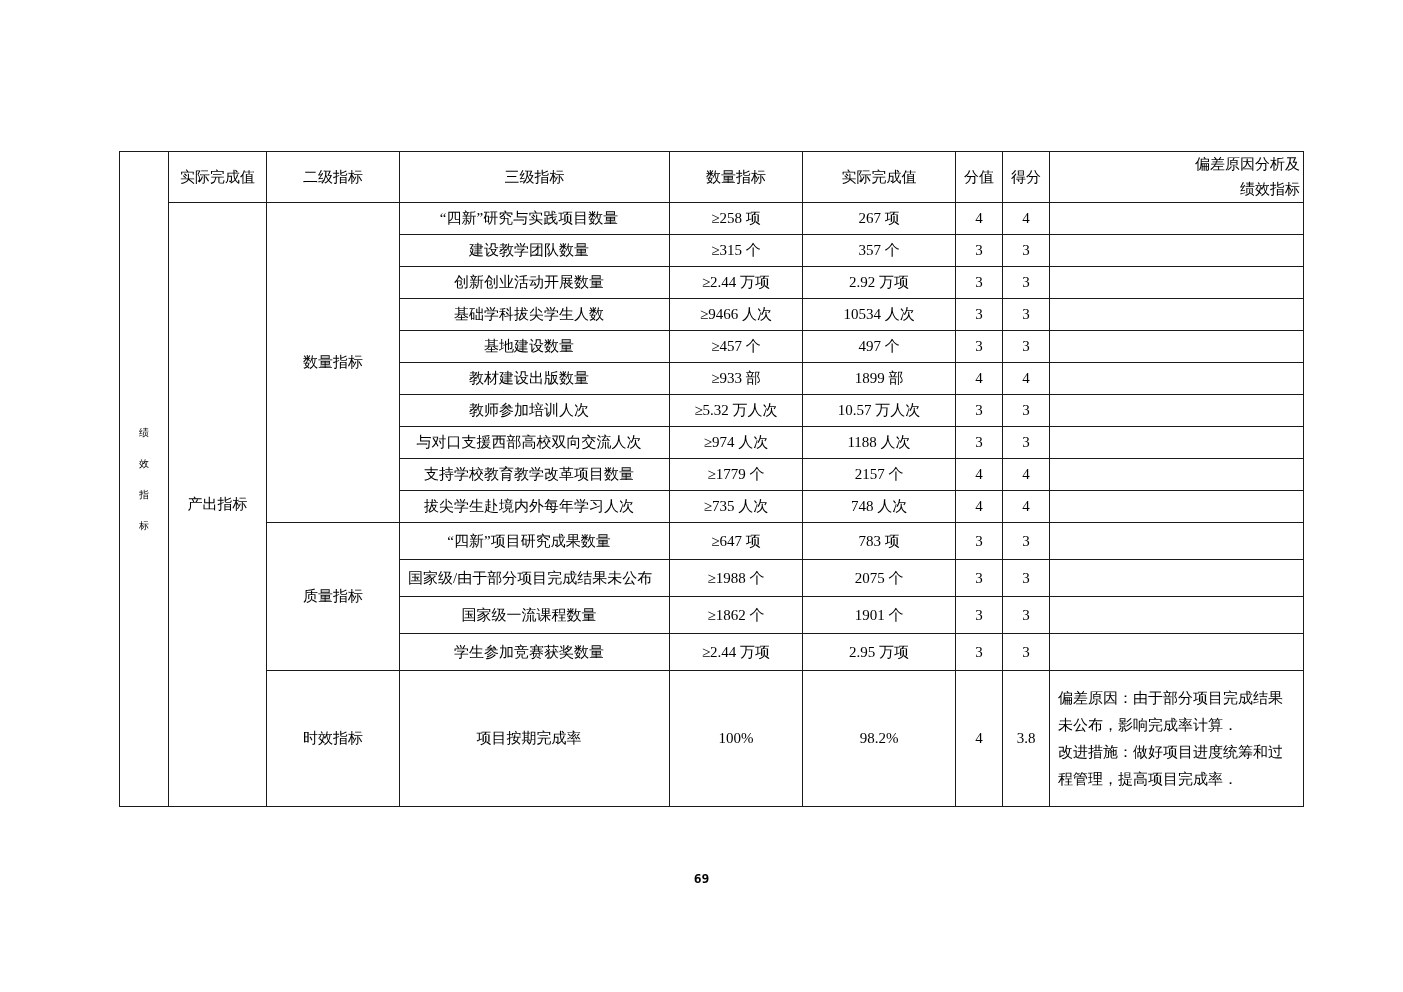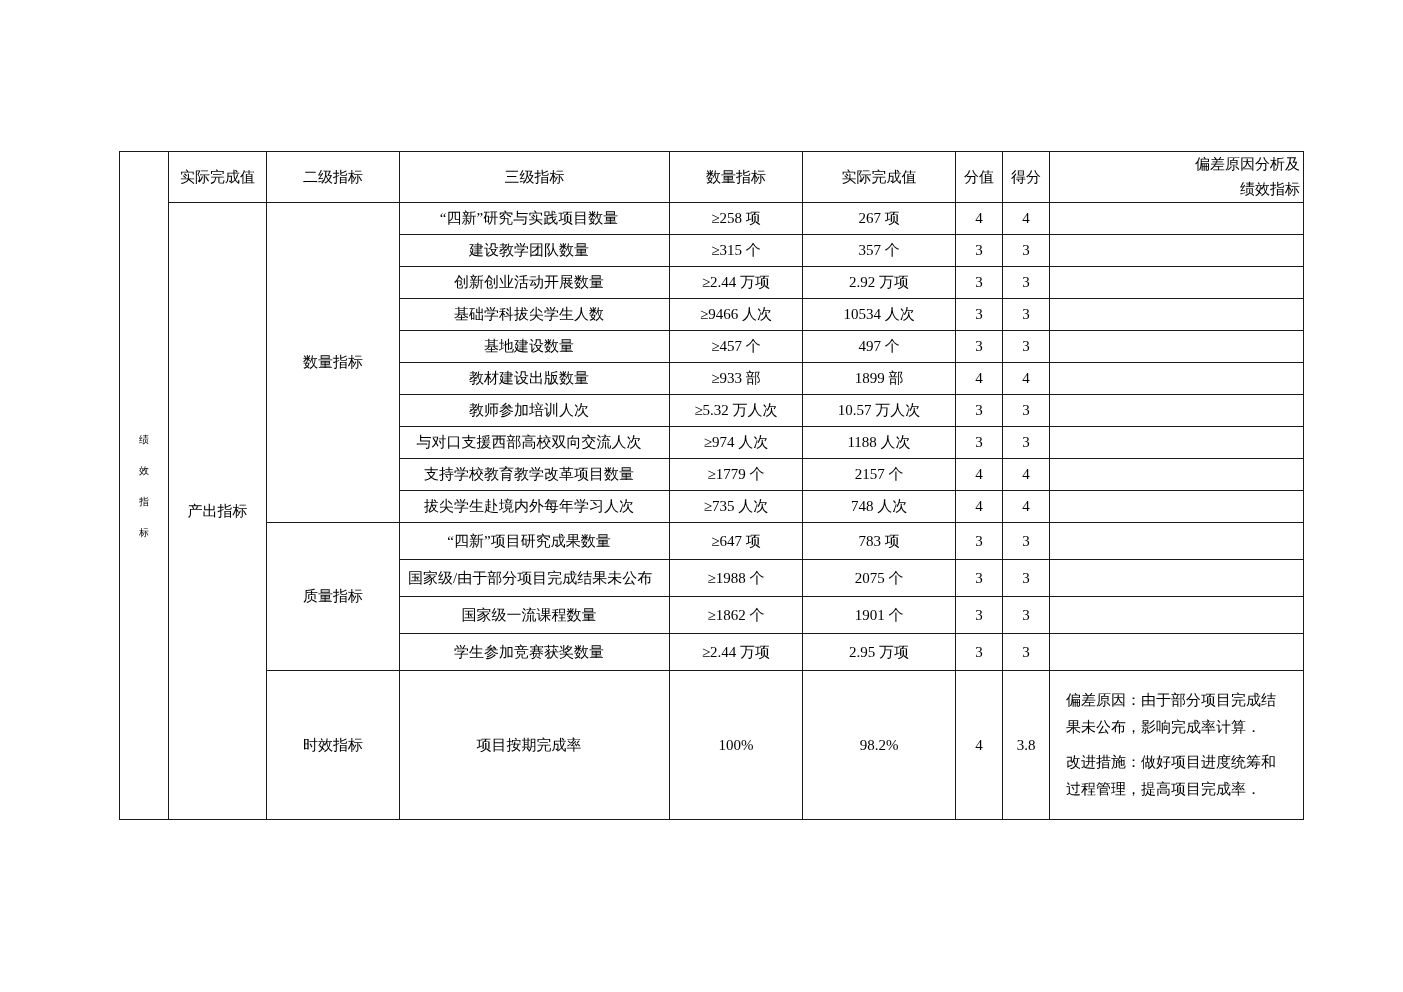--- a/index.html
+++ b/index.html
@@ -30,21 +30,21 @@
   }
   tr.hdr  { height: 51px; }
   tr.rq   { height: 32px; }
   tr.rl   { height: 37px; }
   tr.rt   { height: 136px; }
 
   td.ind  { text-align: center; padding: 0 19px 0 8px; white-space: nowrap; }
   td.val  { white-space: nowrap; }
   td.sc   { white-space: nowrap; }
   td.dev  { text-align: left; vertical-align: middle; padding: 8px 8px; line-height: 27px; }
-  td.dev div { margin: 8px; }
+  td.dev div { margin: 0; }
   .hdr-dev div { line-height: 25px; text-align: right; }
 
   .vlabel {
     width: 17px;
     margin: 16px auto;
     line-height: 31px;
     word-break: break-all;
     font-size: 10px;
     text-align: center;
   }
@@ -217,13 +217,14 @@
           <td class="sc">4</td>
           <td class="sc">3.8</td>
           <td class="dev">
             <div>偏差原因：由于部分项目完成结果未公布，影响完成率计算．</div>
             <div>改进措施：做好项目进度统筹和过程管理，提高项目完成率．</div>
           </td>
         </tr>
       </tbody>
   </table>
 
+  <div class="page-number">69</div>
 </div>
 
 </body></html>

